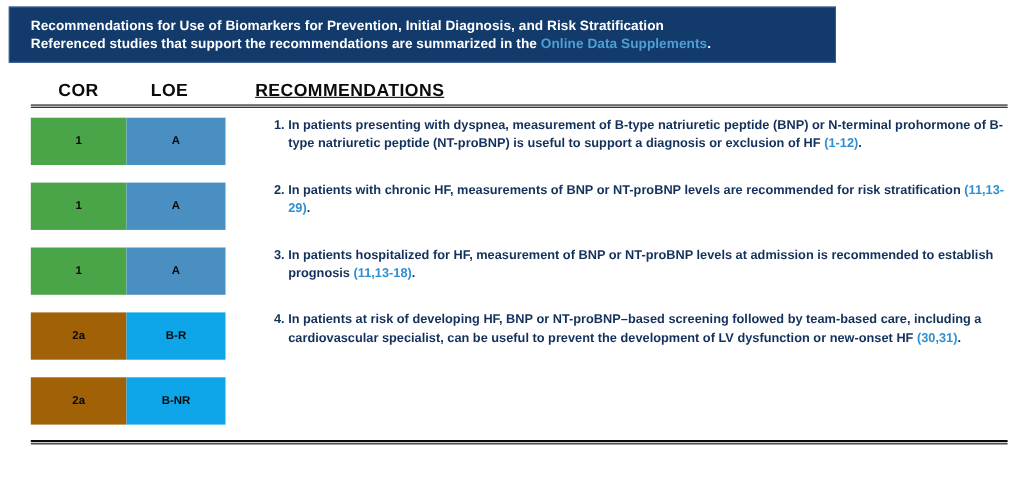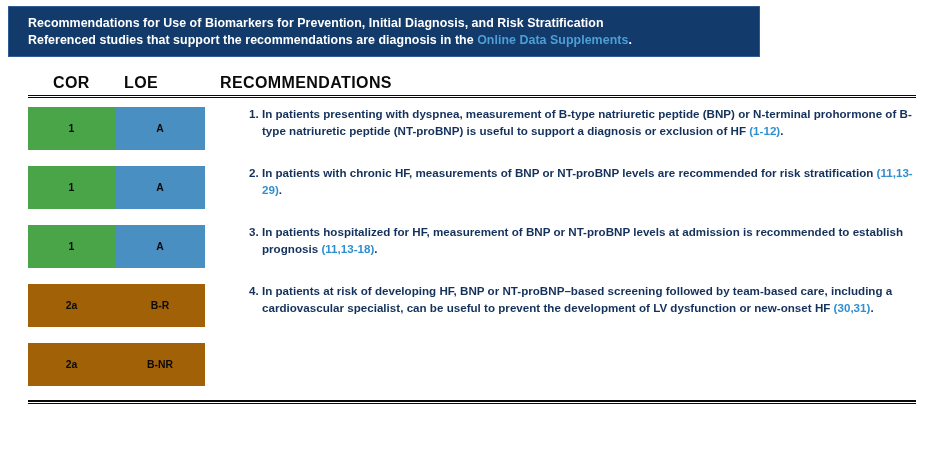--- a/index.html
+++ b/index.html
@@ -64,22 +64,22 @@
   }
   .th {
     position: absolute;
     top: 2px;
     font-size: 16px;
     font-weight: bold;
     color: #0b0b0b;
     letter-spacing: 0.4px;
   }
   .th-cor  { left: 25px; }
-  .th-loe  { left: 96px; }
-  .th-rec  { left: 192px; }
+  .th-loe  { left: 109px; }
+  .th-rec  { left: 204px; text-decoration: underline; }
 
   .rule-top {
     position: relative;
     width: 888px;
     height: 3px;
     margin-top: 1px;
   }
   .rule-top::before {
     content: "";
     position: absolute;
@@ -124,21 +124,21 @@
     font-weight: bold;
     color: #0a0a0a;
     box-sizing: border-box;
   }
   .badge-cor { flex: 0 0 87px; }
   .badge-loe { flex: 0 0 90px; }
 
   .cor-1   { background: #4aa548; }
   .cor-2a  { background: #a16207; }
   .loe-a   { background: #4a8fc2; }
-  .loe-b   { background: #a16207; }
+  .loe-b   { background: #0ea5e9; }
 
   
   .rec {
     flex: 1 1 auto;
     padding-left: 27px;
     font-size: 11.6px;
     font-weight: bold;
     line-height: 17.4px;
     color: #14315c;
     letter-spacing: 0.01px;
@@ -174,21 +174,21 @@
     background: #0a0a0a;
   }
 </style>
 </head>
 <body>
 
 <div class="sheet">
 
   <div class="banner">
     <div class="banner-line">Recommendations for Use of Biomarkers for Prevention, Initial Diagnosis, and Risk Stratification</div>
-    <div class="banner-line"><span>Referenced studies that support the recommendations are diagnosis in the </span><span class="banner-link">Online Data Supplements</span><span>.</span></div>
+    <div class="banner-line"><span>Referenced studies that support the recommendations are summarized in the </span><span class="banner-link">Online Data Supplements</span><span>.</span></div>
   </div>
 
   <div class="table">
 
     <div class="thead">
       <div class="th th-cor">COR</div>
       <div class="th th-loe">LOE</div>
       <div class="th th-rec">RECOMMENDATIONS</div>
     </div>
 

